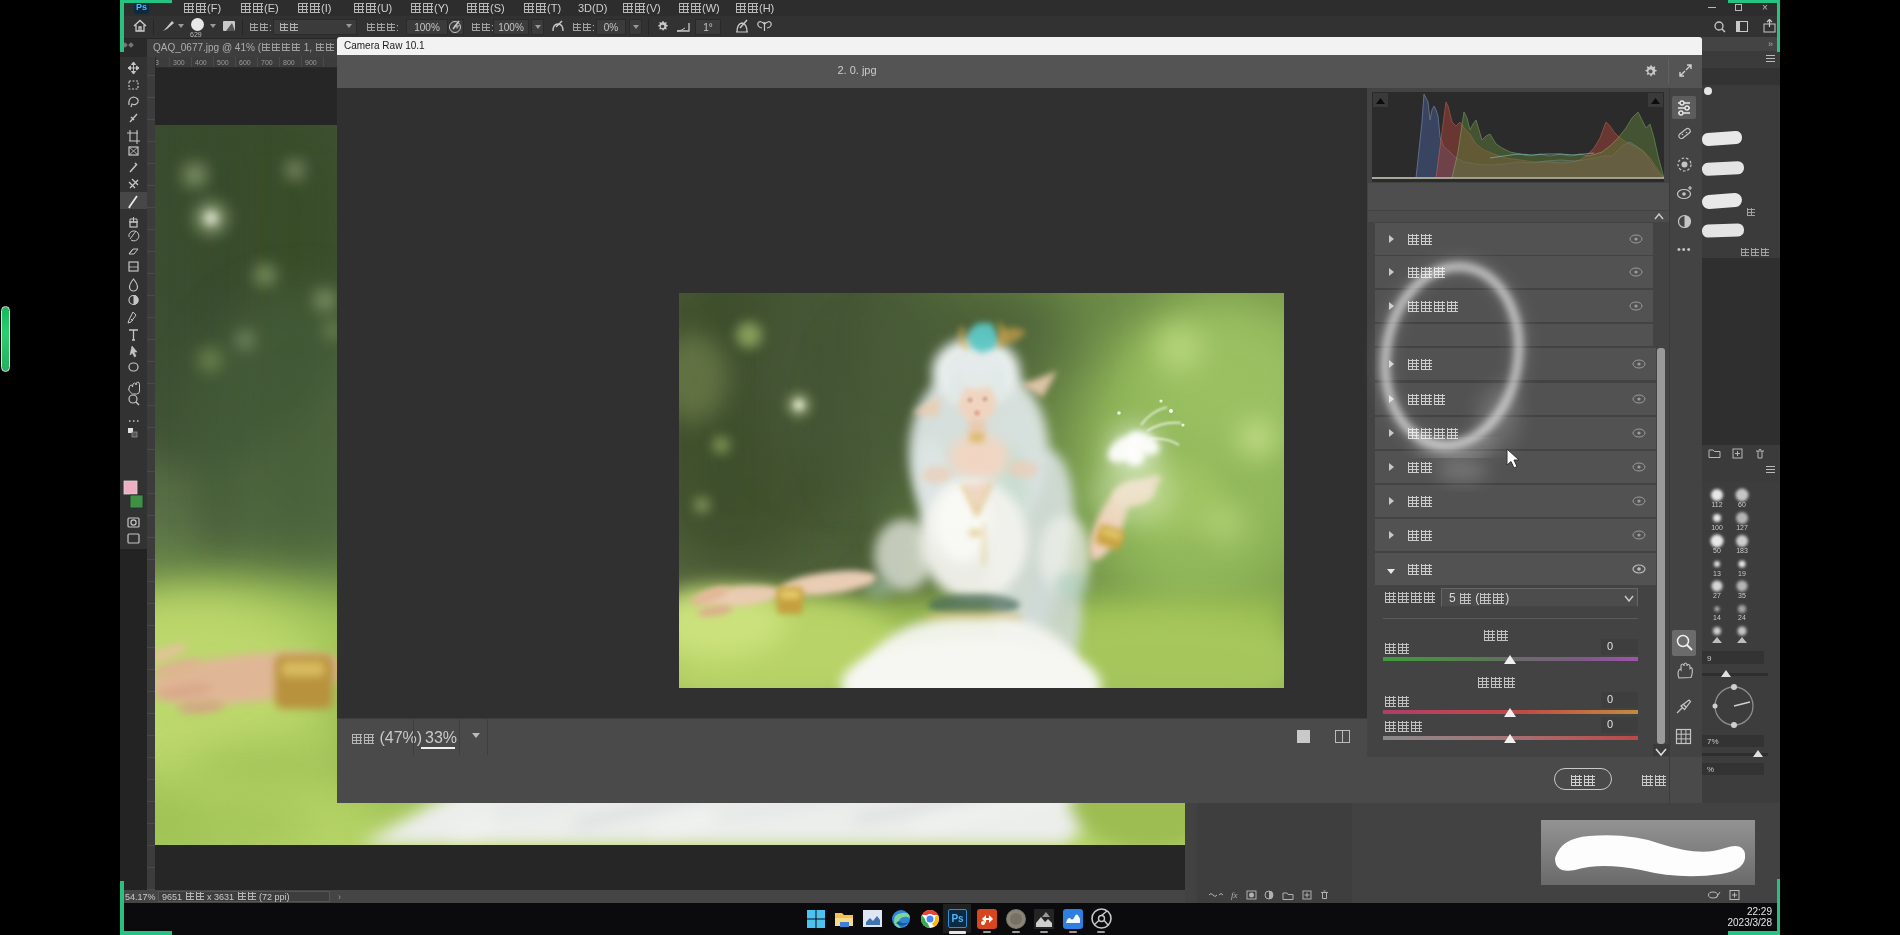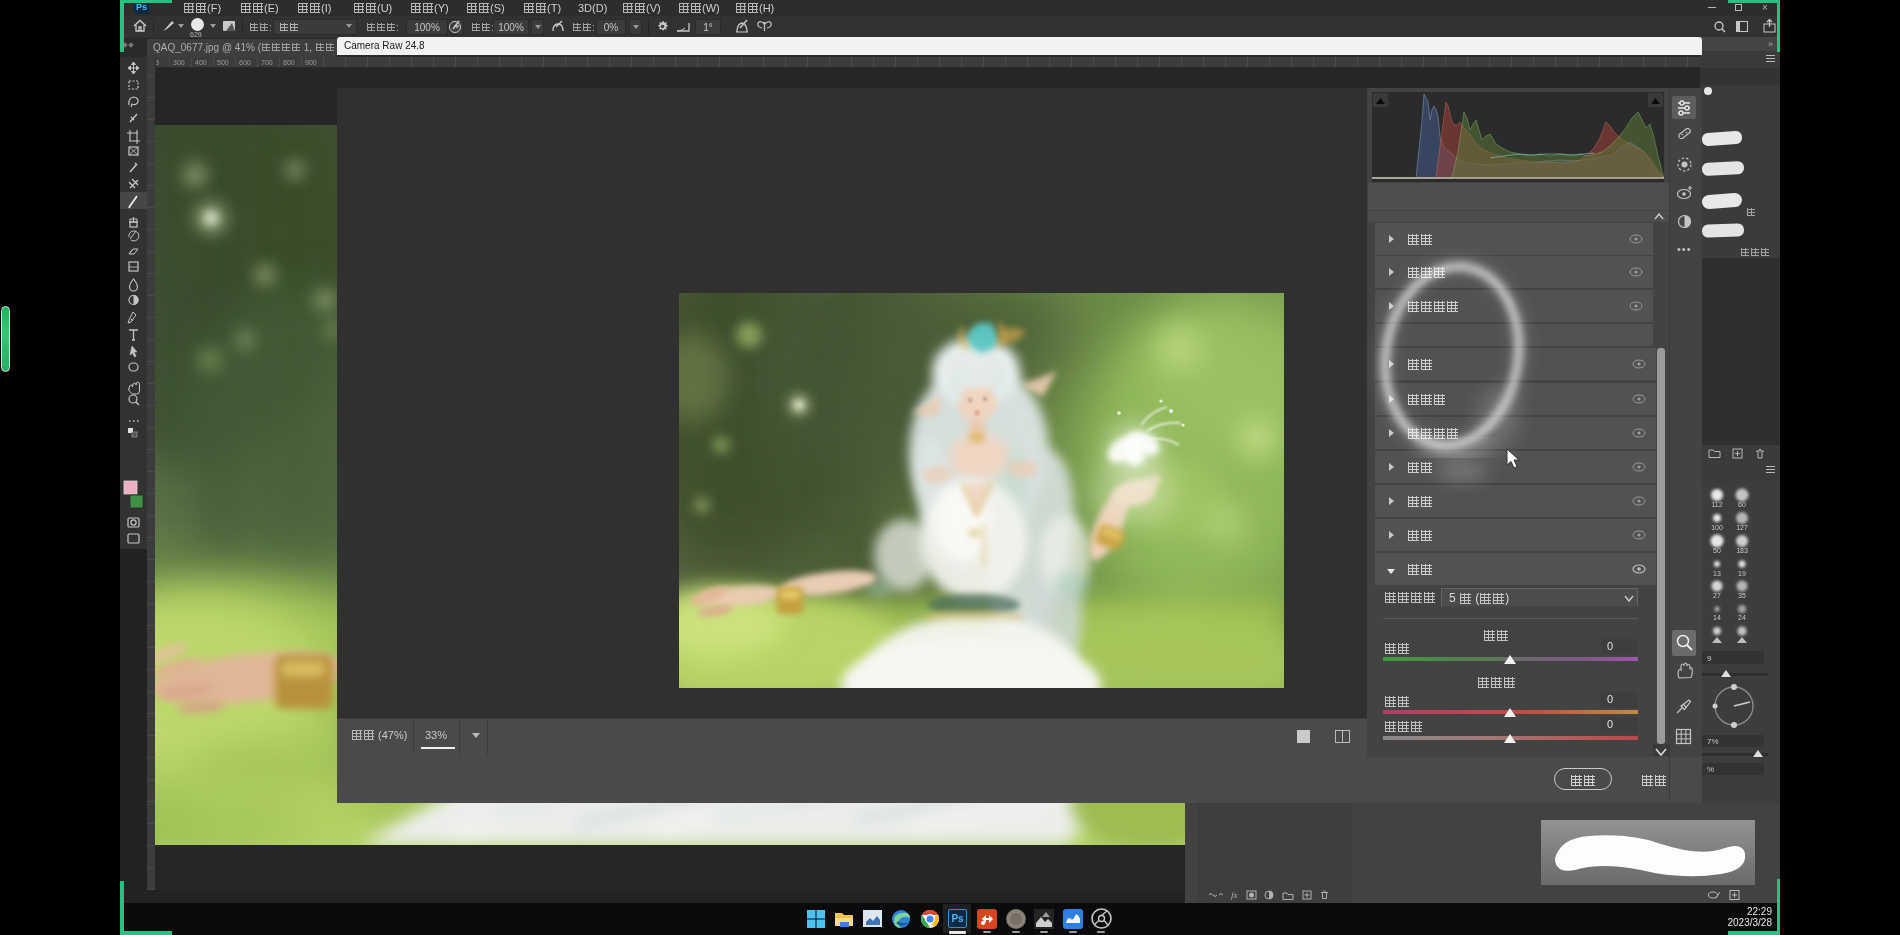--- a/index.html
+++ b/index.html
@@ -19,21 +19,21 @@
 #vruler{position:absolute;left:27px;top:57px;width:9px;height:833px;background:#3c3c3c;border-right:1px solid #2a2a2a}
 #hruler{position:absolute;left:27px;top:57px;width:1633px;height:11px;background:#3c3c3c;border-bottom:1px solid #2a2a2a;color:#9a9a9a;font-size:7px}
 #statusbar{position:absolute;left:0;top:890px;width:1065px;height:13px;background:#454545;color:#c9c9c9;font-size:9px}
 #taskbar{position:absolute;left:0;top:903px;width:1660px;height:32px;background:#0b0b0d}
 .green{position:absolute;background:#26c281}
 
 #dlg{position:absolute;left:217px;top:37px;width:1365px;height:766px}
 #dlgtitle{position:absolute;left:0;top:0;width:1365px;height:18px;background:#f2f2f2;border-radius:3px 3px 0 0;color:#1a1a1a;font-size:10px;line-height:18px;padding-left:7px}
 #dlgtb{position:absolute;left:0;top:18px;width:1365px;height:33px;background:#545454;color:#cccccc;font-size:11px}
 #imgarea{position:absolute;left:0;top:51px;width:1030px;height:630px;background:#303030}
-#zoombar{position:absolute;left:0;top:681px;width:1030px;height:37px;background:#4a4a4a;color:#c9c9c9;font-size:11px}
+#zoombar{position:absolute;left:0;top:681px;width:1030px;height:37px;background:#4a4a4a;color:#c9c9c9;font-size:16px}
 #dlgbottom{position:absolute;left:0;top:718px;width:1030px;height:48px;background:#4a4a4a}
 #rpanel{position:absolute;left:1030px;top:51px;width:335px;height:715px;background:#434343}
 .prow{position:absolute;left:8px;width:278px;height:32px;background:#525252;color:#e3e3e3;font-size:12px}
 .prow .arr{position:absolute;left:12px;top:9px;width:8px;height:8px;color:#c8c8c8}
 .prow .lbl{position:absolute;left:32px;top:9px}
 .eye{position:absolute;right:10px;top:9px;width:14px;height:14px;opacity:.75}
 
 #rstrip{position:absolute;left:1580px;top:37px;width:80px;height:866px;background:#3b3b3b}
 </style></head><body>
 <div id="root">
@@ -335,20 +335,25 @@
             <path d="M14 38 Q20 18 48 16 Q90 13 120 24 Q160 37 184 28 Q202 22 204 34 Q206 50 180 54 Q140 60 100 50 Q60 42 34 50 Q14 54 14 38 Z" fill="#fdfdfd"></path>
           </svg>
     </div>
     <svg class="abs" style="left:523px;top:86px" width="40" height="12">
           <ellipse cx="5" cy="6" rx="4.5" ry="3" fill="none" stroke="#b8b8b8"></ellipse>
           <path d="M8 9 L12 3" stroke="#b8b8b8"></path>
           <rect x="22" y="1.5" width="9" height="9" fill="none" stroke="#b8b8b8"></rect>
           <path d="M26.5 3.5 v5 M24 6 h5" stroke="#b8b8b8"></path>
         </svg>
   </div>
+  <div id="statusbar">
+    <span class="abs" style="left:5px;top:2px">54.17%</span>
+    <span class="abs" style="left:38px;top:1px;width:172px;height:11px;background:#3d3d3d;border:1px solid #555;padding:0 3px;font-size:9px">9651 <i class="c s"></i><i class="c s"></i> x 3631 <i class="c s"></i><i class="c s"></i> (72 ppi)</span>
+    <span class="abs" style="left:218px;top:2px;color:#999">›</span>
+  </div>
   <div id="taskbar">
     <div class="abs" style="left:686px;top:6px;width:20px;height:20px"><svg width="20" height="20">
             <rect x="1" y="1" width="8.5" height="8.5" fill="#4cc2f1"></rect>
             <rect x="10.5" y="1" width="8.5" height="8.5" fill="#4cc2f1"></rect>
             <rect x="1" y="10.5" width="8.5" height="8.5" fill="#4cc2f1"></rect>
             <rect x="10.5" y="10.5" width="8.5" height="8.5" fill="#4cc2f1"></rect>
           </svg></div>
     <div class="abs" style="left:714px;top:6px;width:20px;height:20px"><svg width="20" height="20">
             <path d="M1 4 h7 l2 2 h9 v11 h-18 Z" fill="#f5c14e"></path>
             <path d="M1 9 h18 v8 h-18 Z" fill="#f9d98c"></path>
@@ -396,21 +401,32 @@
             <path d="M10.5 7.5 L16 3 M7.8 12.5 L3.5 16.5 M13.2 12.5 L17 17" stroke="#c9c9c9" stroke-width="1.4"></path>
           </svg></div>
     <div class="abs" style="left:863px;top:28px;width:8px;height:2px;background:#9a9a9a;border-radius:1px"></div>
     <div class="abs" style="left:892px;top:28px;width:8px;height:2px;background:#9a9a9a;border-radius:1px"></div>
     <div class="abs" style="left:920px;top:28px;width:8px;height:2px;background:#9a9a9a;border-radius:1px"></div>
     <div class="abs" style="left:949px;top:28px;width:8px;height:2px;background:#9a9a9a;border-radius:1px"></div>
     <div class="abs" style="left:977px;top:28px;width:8px;height:2px;background:#9a9a9a;border-radius:1px"></div>
     <div class="abs" style="left:1560px;top:3px;width:92px;height:26px;color:#e5e5e5;font-size:10px;text-align:right">22:29<br>2023/3/28</div>
   </div>
   <div id="dlg">
-   <div id="dlgtitle">Camera Raw 24.8</div>
+   <div id="dlgtitle">Camera Raw 10.1</div>
+   <div id="dlgtb">
+     <div class="abs" style="left:480px;top:9px;width:80px;text-align:center">2. 0. jpg</div>
+     <div class="abs" style="left:1306px;top:9px;width:15px;height:15px"><svg width="15" height="15" viewBox="0 0 13 13">
+              <path d="M6.5 1 l1 0 .3 1.2 1.2.5 1.1-.7 .7.7-.7 1.1 .5 1.2 1.2.3 0 1 -1.2.3 -.5 1.2 .7 1.1 -.7.7 -1.1-.7 -1.2.5 -.3 1.2 -1 0 -.3-1.2 -1.2-.5 -1.1.7 -.7-.7 .7-1.1 -.5-1.2 -1.2-.3 0-1 1.2-.3 .5-1.2 -.7-1.1 .7-.7 1.1.7 1.2-.5 Z" fill="#c8c8c8"></path>
+              <circle cx="6.5" cy="6.5" r="1.8" fill="#545454"></circle>
+            </svg></div>
+     <div class="abs" style="left:1331px;top:4px;width:1px;height:25px;background:#616161"></div>
+     <div class="abs" style="left:1341px;top:8px;width:15px;height:15px"><svg width="15" height="15">
+              <path d="M8 7 L13 2 M9 2 h4 v4 M7 8 L2 13 M2 9 v4 h4" stroke="#d0d0d0" stroke-width="1.4" fill="none"></path>
+            </svg></div>
+   </div>
    <div id="imgarea">
     <svg class="abs" style="left:342px;top:205px" width="605" height="395" viewBox="0 0 605 395">
      <defs>
       <filter id="pb24" x="-150%" y="-150%" width="400%" height="400%">
                 <feGaussianBlur stdDeviation="24"></feGaussianBlur>
               </filter>
       <filter id="pb12" x="-150%" y="-150%" width="400%" height="400%">
                 <feGaussianBlur stdDeviation="12"></feGaussianBlur>
               </filter>
       <filter id="pb6" x="-120%" y="-120%" width="340%" height="340%">

